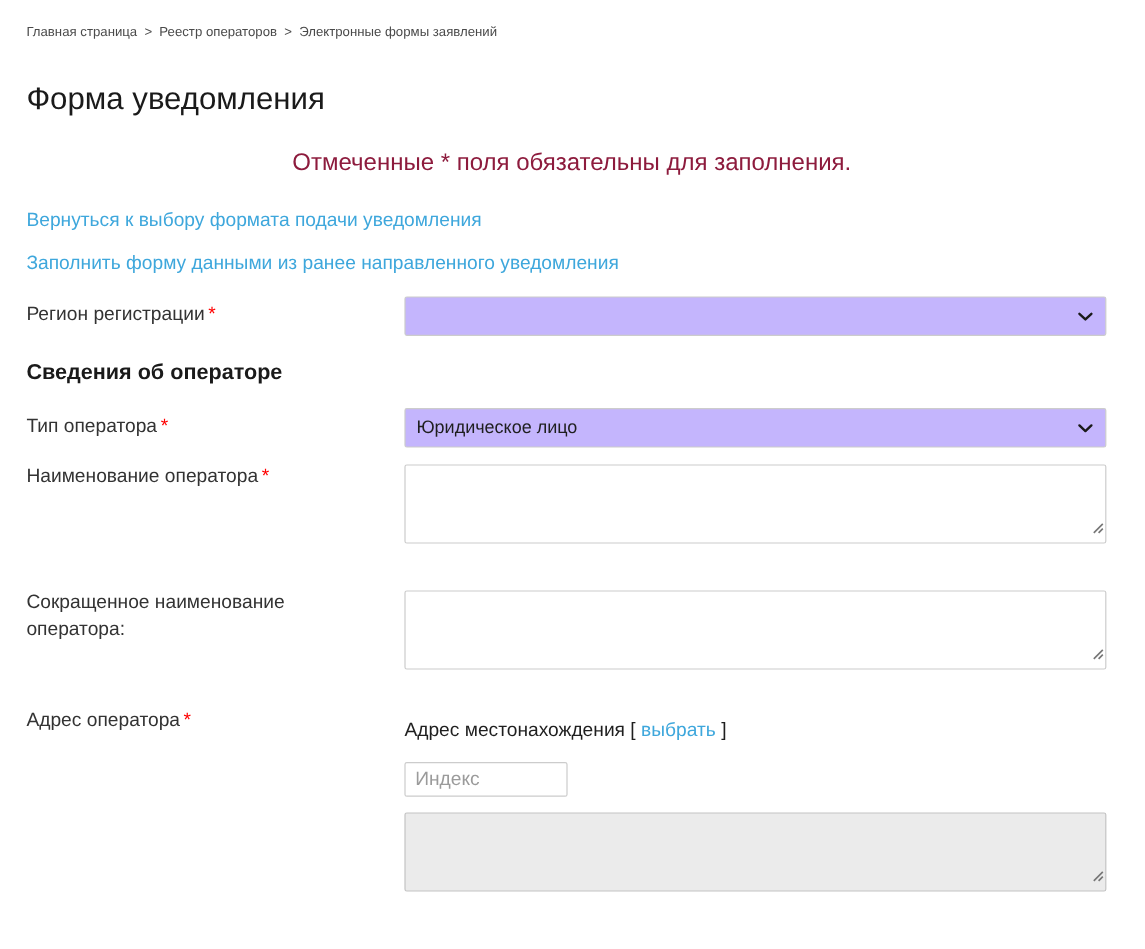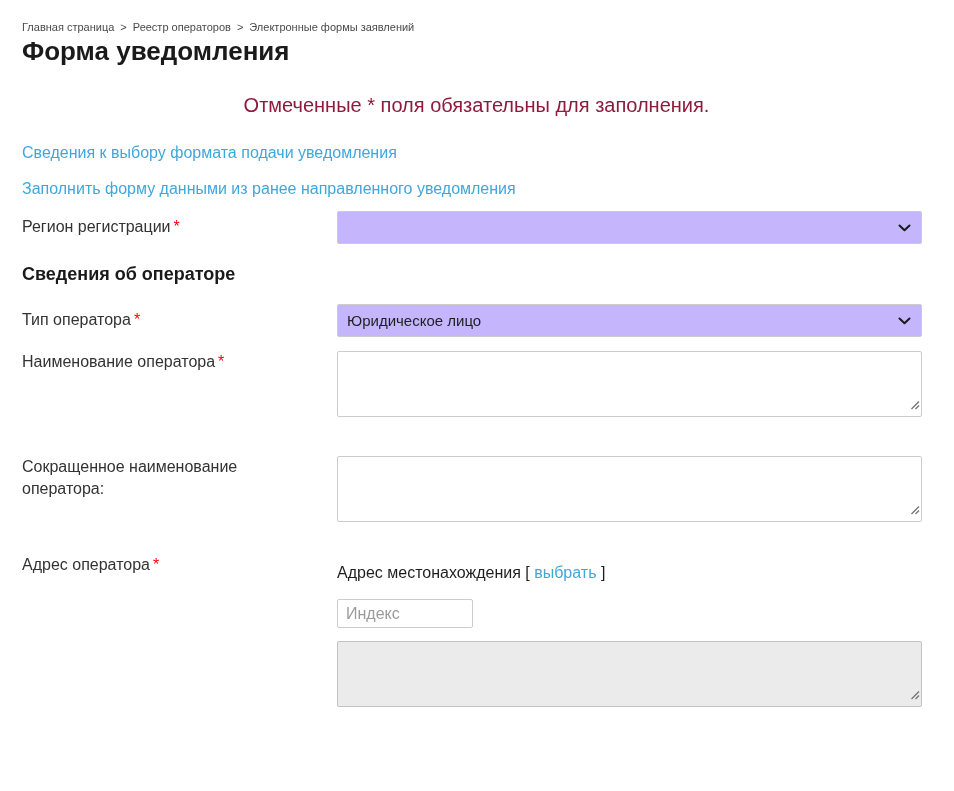--- a/index.html
+++ b/index.html
@@ -17,23 +17,24 @@
   .breadcrumb {
     font-size: 11px;
     color: #4a4a4a;
     line-height: 20px;
   }
   .bc-item { cursor: pointer; }
   .bc-sep { margin: 0 6px; color: #4a4a4a; }
 
   
   h1.page-title {
+    margin-top: 31px;
     font-size: 26px;
     line-height: 29px;
-    font-weight: bold;
+    font-weight: normal;
     color: #1a1a1a;
   }
 
   
   .required-note {
     margin-top: 29px;
     text-align: center;
     font-size: 20px;
     line-height: 20px;
     color: #8d1b3d;
@@ -68,21 +69,21 @@
     text-decoration-style: dashed;
     text-decoration-color: #8f8f8f;
     text-decoration-thickness: 1px;
     text-underline-offset: 5px;
     cursor: help;
   }
   .lbl-plain { text-decoration: none; cursor: default; }
   .req { color: #ff0000; margin-left: 3px; }
   .form-control { flex: 0 0 585px; width: 585px; }
 
-  .row-region { margin-top: 12px; }
+  .row-region { margin-top: 17px; }
   .section-heading {
     margin-top: 19px;
     font-size: 18px;
     line-height: 22px;
     font-weight: bold;
     color: #1a1a1a;
   }
   .row-type { margin-top: 19px; }
   .row-name { margin-top: 14px; }
   .row-shortname { margin-top: 39px; }
@@ -167,21 +168,21 @@
 <div class="container">
 
   <div class="breadcrumb">
     <span class="bc-item">Главная страница</span><span class="bc-sep">&gt;</span><span class="bc-item">Реестр операторов</span><span class="bc-sep">&gt;</span><span class="bc-item">Электронные формы заявлений</span>
   </div>
 
   <h1 class="page-title">Форма уведомления</h1>
 
   <div class="required-note">Отмеченные * поля обязательны для заполнения.</div>
 
-  <a class="action-link link-back">Сведения к выбору формата подачи уведомления</a>
+  <a class="action-link link-back">Вернуться к выбору формата подачи уведомления</a>
   <a class="action-link link-fill">Заполнить форму данными из ранее направленного уведомления</a>
 
   <div class="form-row row-region">
     <div class="form-label">
       <span class="lbl-plain">Регион регистрации</span><span class="req">*</span>
     </div>
     <div class="form-control">
       <div class="select-box">
         <span></span>
         <span class="chevron">

